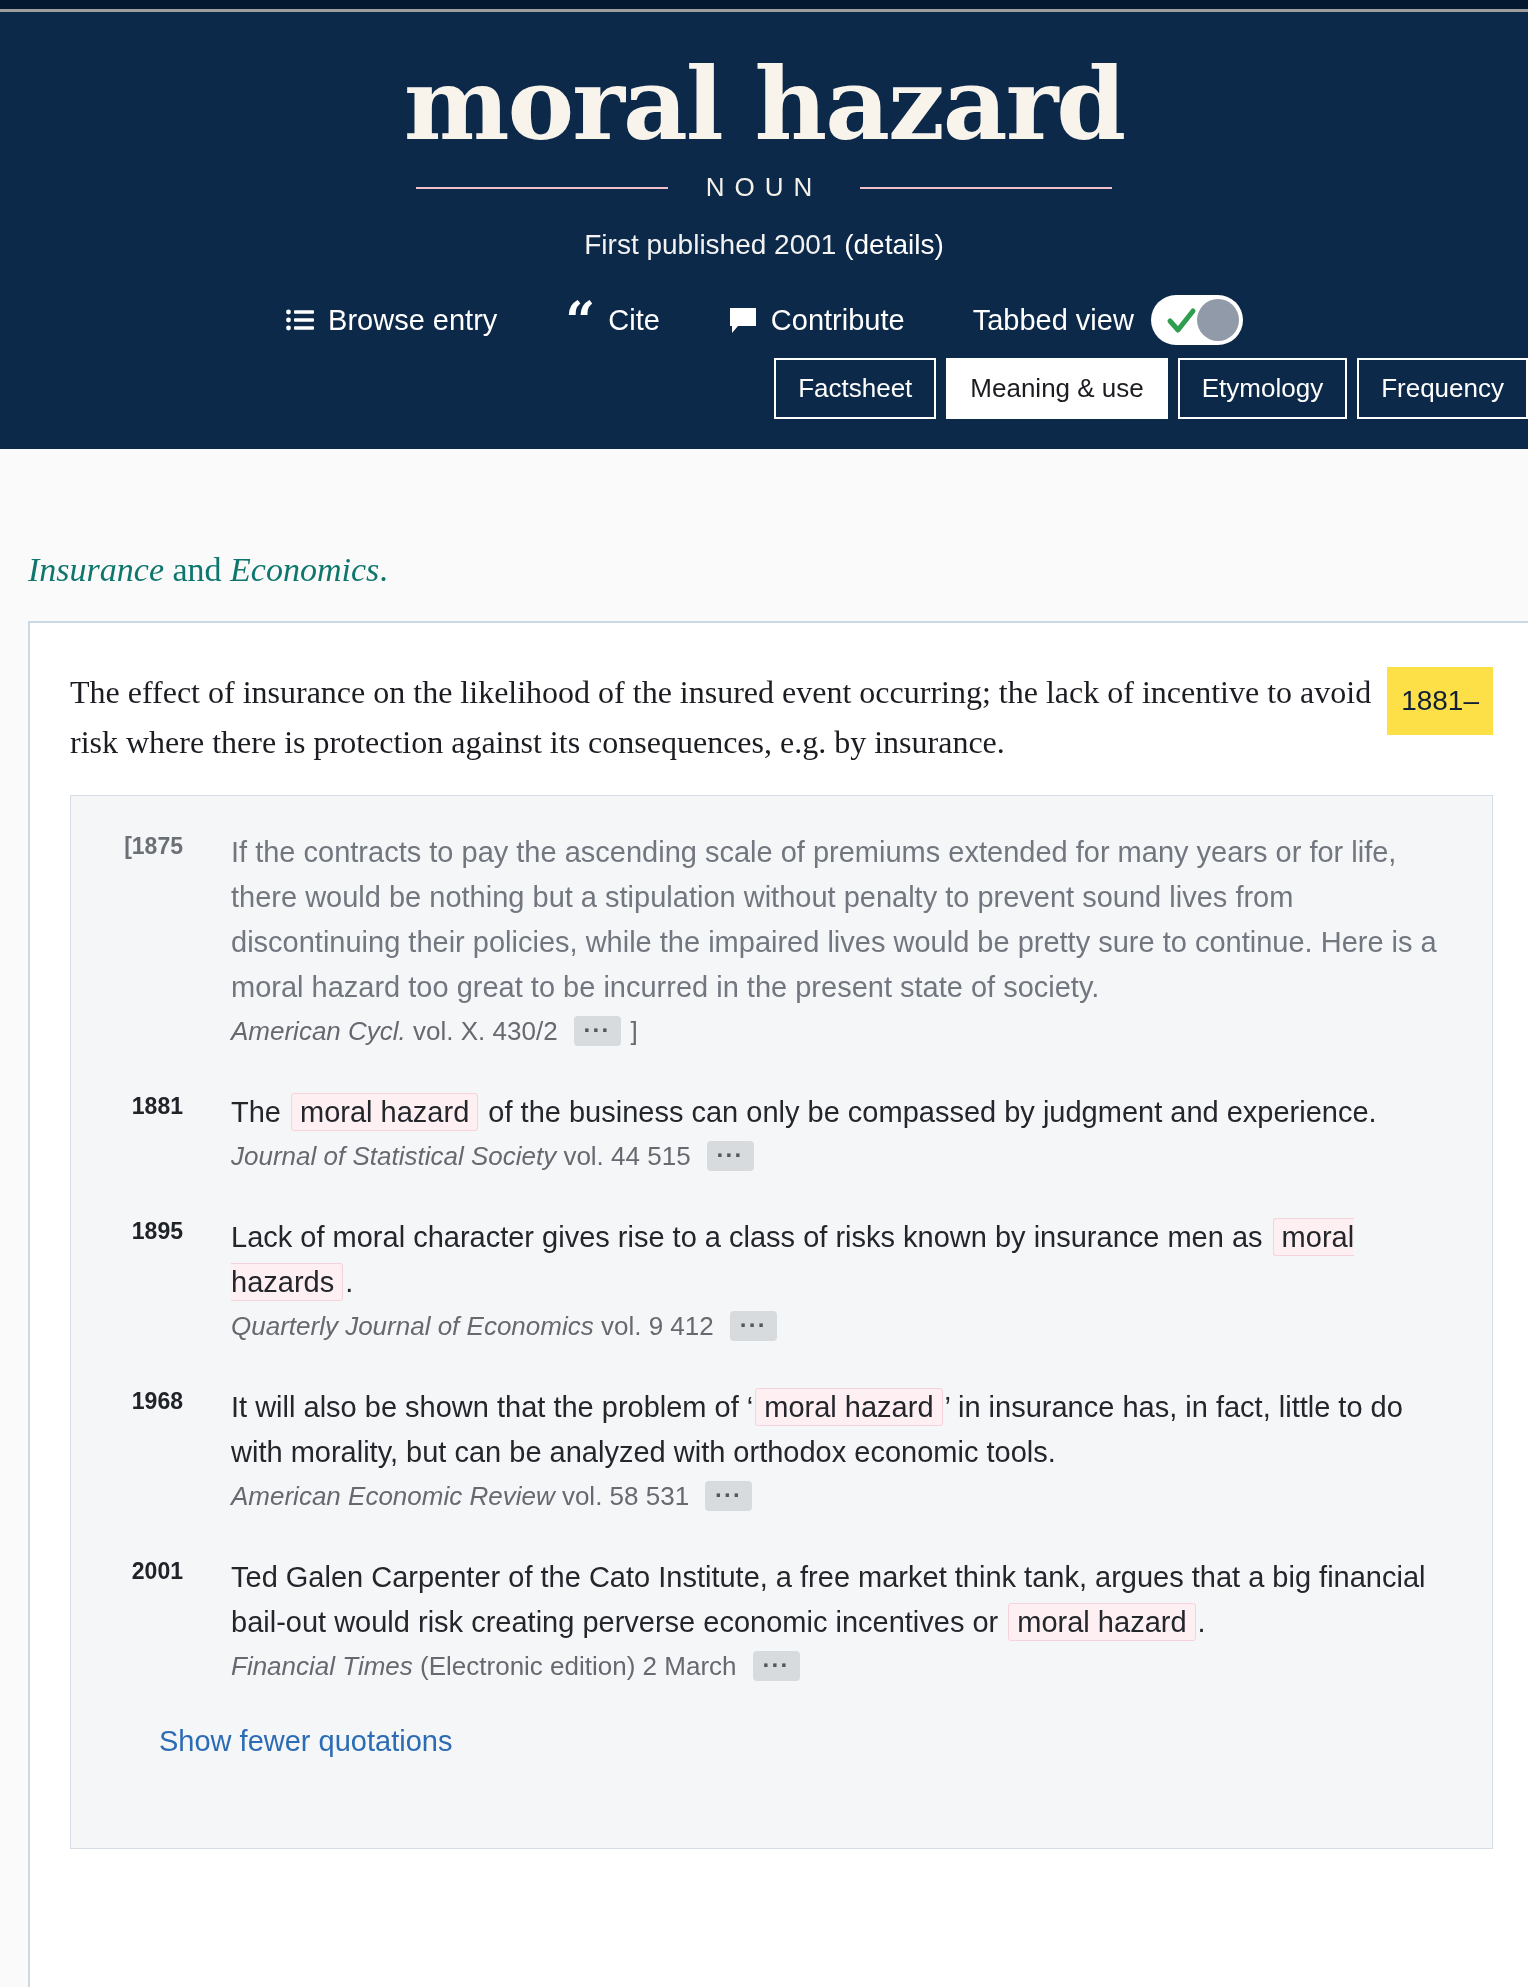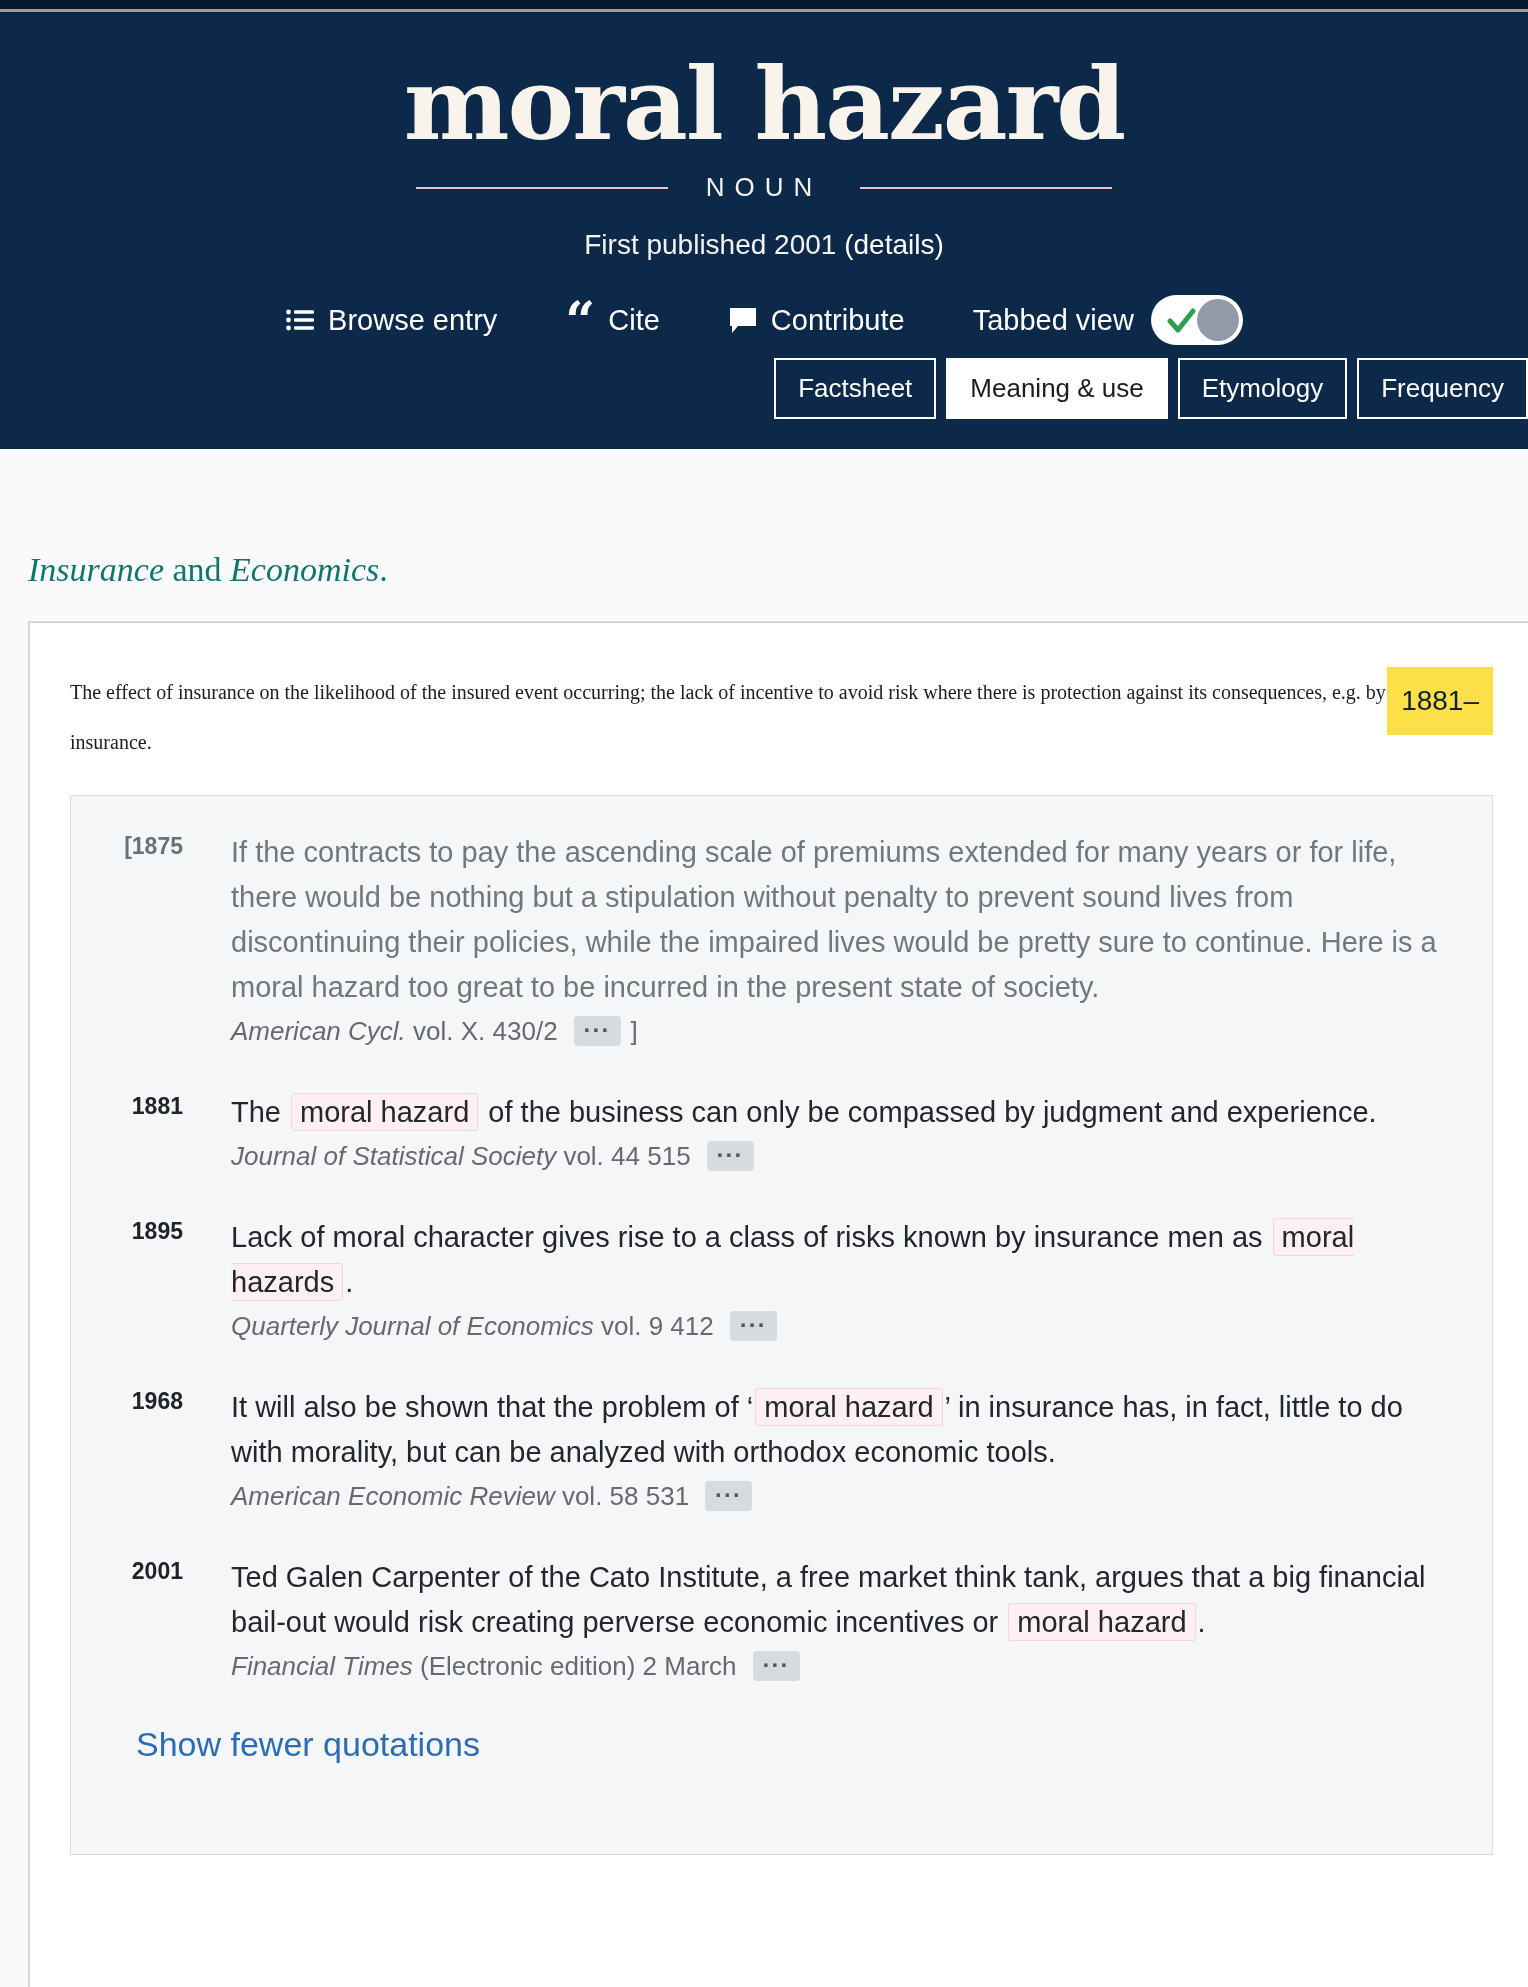--- a/index.html
+++ b/index.html
@@ -36,39 +36,39 @@
   
   .content { padding:0; }
   .subject { margin:102px 0 0 28px; font-family:"Liberation Serif", serif; font-size:34px; color:#0f766e; }
   .subject .it { font-style:italic; }
 
   .card { margin-left:28px; margin-top:32px; background:#ffffff;
     border-top:2px solid #ccd8e2; border-left:2px solid #ccd8e2;
     min-height:1400px; padding:44px 35px 0 40px; }
 
   .def-row { display:flex; align-items:flex-start; }
-  .def-text { font-family:"Liberation Serif", serif; font-size:20px; line-height:50px;
+  .def-text { font-family:"Liberation Serif", serif; font-size:32px; line-height:50px;
     color:#1b1d22; max-width:1320px; }
   .badge { margin-left:auto; background:#fde047; color:#0f2036; font-weight:400;
     font-size:28px; padding:18px 14px; white-space:nowrap; }
 
   .panel { margin-top:28px; background:#f5f6f8; border:1px solid #d6dde5;
     padding:34px 40px 90px 32px; }
   .q-block { display:grid; grid-template-columns:80px 1fr; column-gap:48px; margin-bottom:40px; }
   .q-year { font-weight:700; font-size:23px; color:#202328; text-align:right; padding-top:3px; }
   .q-year.gray { color:#6a7076; }
   .q-text { font-size:29px; line-height:45px; color:#23262b; }
   .q-text.gray { color:#71767f; }
   .hl { background:#fdeff2; border:1px solid #f6d3dc; border-radius:3px; padding:2px 8px; margin:0 2px; }
   .q-source { grid-column:2; font-size:26px; line-height:38px; color:#66696f; margin-top:2px; }
   .q-source .it { font-style:italic; }
   .chip { display:inline-block; background:#d8dbde; border:none; border-radius:4px;
     color:#54575c; font-weight:700; font-size:24px; line-height:26px; padding:1px 10px 3px 10px;
     margin:0 10px 0 16px; vertical-align:2px; letter-spacing:1px; cursor:pointer; }
-  .show-link { margin-left:33px; margin-top:6px; font-size:34px; color:#2c6cb4; cursor:pointer; }
+  .show-link { margin-left:56px; margin-top:6px; font-size:29px; color:#2c6cb4; cursor:pointer; }
 </style>
 </head>
 <body>
 
 <div class="top-strip"></div>
 <div class="top-line"></div>
 
 <div class="hdr">
   <div class="hdr-title">moral hazard</div>
 

